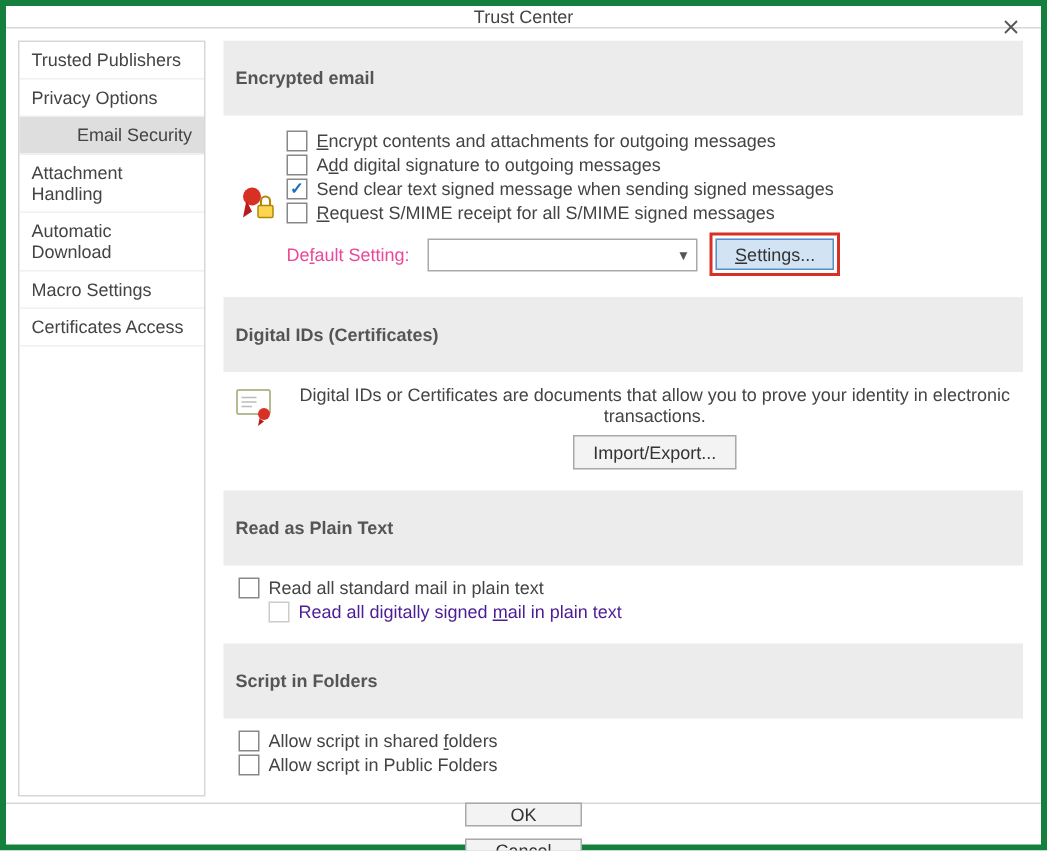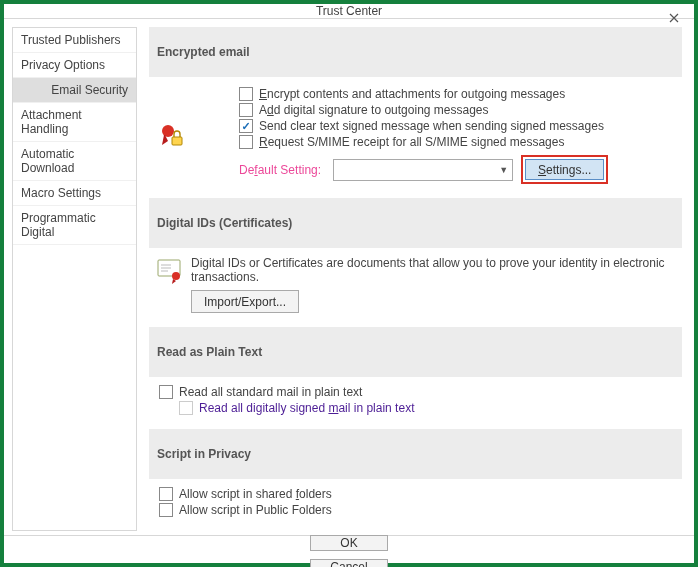--- a/index.html
+++ b/index.html
@@ -9,39 +9,39 @@
   .titlebar .title { color: #444; }
   .titlebar .close { position: absolute; right: 0; top: 0; width: 40px; height: 28px; display: flex; align-items: center; justify-content: center; color: #555; }
   .body { flex: 1; display: flex; padding: 8px 8px 4px 8px; }
   .sidebar { width: 125px; border: 1px solid #d7d7d7; background: #fff; }
   .sidebar .item { padding: 5px 8px; color: #444; cursor: pointer; border-bottom: 1px solid #f0f0f0; }
   .sidebar .item.selected { background: #dedede; text-align: right; }
   .content { flex: 1; padding: 0 4px 0 12px; overflow: hidden; }
   .section-title { background: #ececec; color: #555; font-weight: bold; padding: 18px 8px; margin-bottom: 8px; }
   .section { margin-bottom: 14px; }
   .row { display: flex; align-items: center; margin: 2px 0 2px 42px; }
-  .row.icon-row { margin-left: 0; gap: 48px; }
+  .row.icon-row { margin-left: 0; }
   .row.icon-row .icon-col { width: 42px; display: flex; align-items: flex-start; justify-content: center; }
   .row.icon-row .rest { flex: 1; }
   .chk { width: 14px; height: 14px; border: 1px solid #888; margin-right: 6px; flex-shrink: 0; display: flex; align-items: center; justify-content: center; }
   .chk.checked::after { content: "✓"; color: #1d6fb8; font-size: 11px; font-weight: bold; line-height: 1; }
   .chk.disabled { border-color: #ccc; }
   .lbl { color: #444; white-space: nowrap; }
   .lbl.disabled { color: #4c1d95; }
   .defrow { display: flex; align-items: center; margin: 6px 0 0 42px; gap: 8px; }
   .deflabel { color: #ec4899; margin-right: 4px; }
   .combo { width: 180px; height: 22px; border: 1px solid #a9a9a9; background: #fff; display: flex; align-items: center; justify-content: flex-end; padding: 0 4px; }
   .combo .arrow { font-size: 9px; color: #555; }
   .btn { height: 23px; border: 1px solid #a9a9a9; background: #f3f3f3; padding: 0 12px; display: inline-flex; align-items: center; color: #333; cursor: pointer; }
   .settings-highlight { border: 2px solid #d93025; padding: 2px; display:inline-block; }
   .settings-highlight .btn { background: #d2e4f4; border-color: #5a8ec7; height:21px; }
   .cert-blurb { color: #444; margin: 0 0 6px 0; }
   .cert-area { display: flex; align-items: flex-start; }
   .cert-area .icon-col { width: 42px; display:flex; justify-content:center; }
-  .cert-area .rest { flex:1; }
+  .cert-area .rest { flex:1;text-align:center; }
   .footer { height: 40px; border-top: 1px solid #d7d7d7; display: flex; justify-content: flex-end; align-items: center; padding: 0 12px; gap: 8px; flex-direction: column; }
   .footer .btn { width: 78px; justify-content: center; }
   .und { text-decoration: underline; }
   
   .icon-ribbon { width:28px; height:28px; }
   .icon-cert { width:28px; height:28px; }
 </style>
 </head>
 <body>
 
@@ -56,21 +56,21 @@
   </div>
 
   <div class="body">
     <div class="sidebar">
       <div class="item">Trusted Publishers</div>
       <div class="item">Privacy Options</div>
       <div class="item selected">Email Security</div>
       <div class="item">Attachment Handling</div>
       <div class="item">Automatic Download</div>
       <div class="item">Macro Settings</div>
-      <div class="item">Programmatic Digital</div>
+      <div class="item">Certificates Access</div>
     </div>
 
     <div class="content">
 
       <div class="section">
         <div class="section-title">Encrypted email</div>
         <div class="row icon-row">
           <div class="icon-col">
             <svg class="icon-ribbon" viewBox="0 0 28 28">
               <circle cx="12" cy="10" r="6" fill="#d93025"></circle>
@@ -139,21 +139,21 @@
           <div class="chk"></div>
           <span class="lbl">Read all standard mail in plain text</span>
         </div>
         <div class="row" style="margin-left:30px">
           <div class="chk disabled"></div>
           <span class="lbl disabled">Read all digitally signed <span class="und">m</span>ail in plain text</span>
         </div>
       </div>
 
       <div class="section">
-        <div class="section-title">Script in Privacy</div>
+        <div class="section-title">Script in Folders</div>
         <div class="row" style="margin-left:10px">
           <div class="chk"></div>
           <span class="lbl">Allow script in shared <span class="und">f</span>olders</span>
         </div>
         <div class="row" style="margin-left:10px">
           <div class="chk"></div>
           <span class="lbl">Allow script in Public Folders</span>
         </div>
       </div>
 

